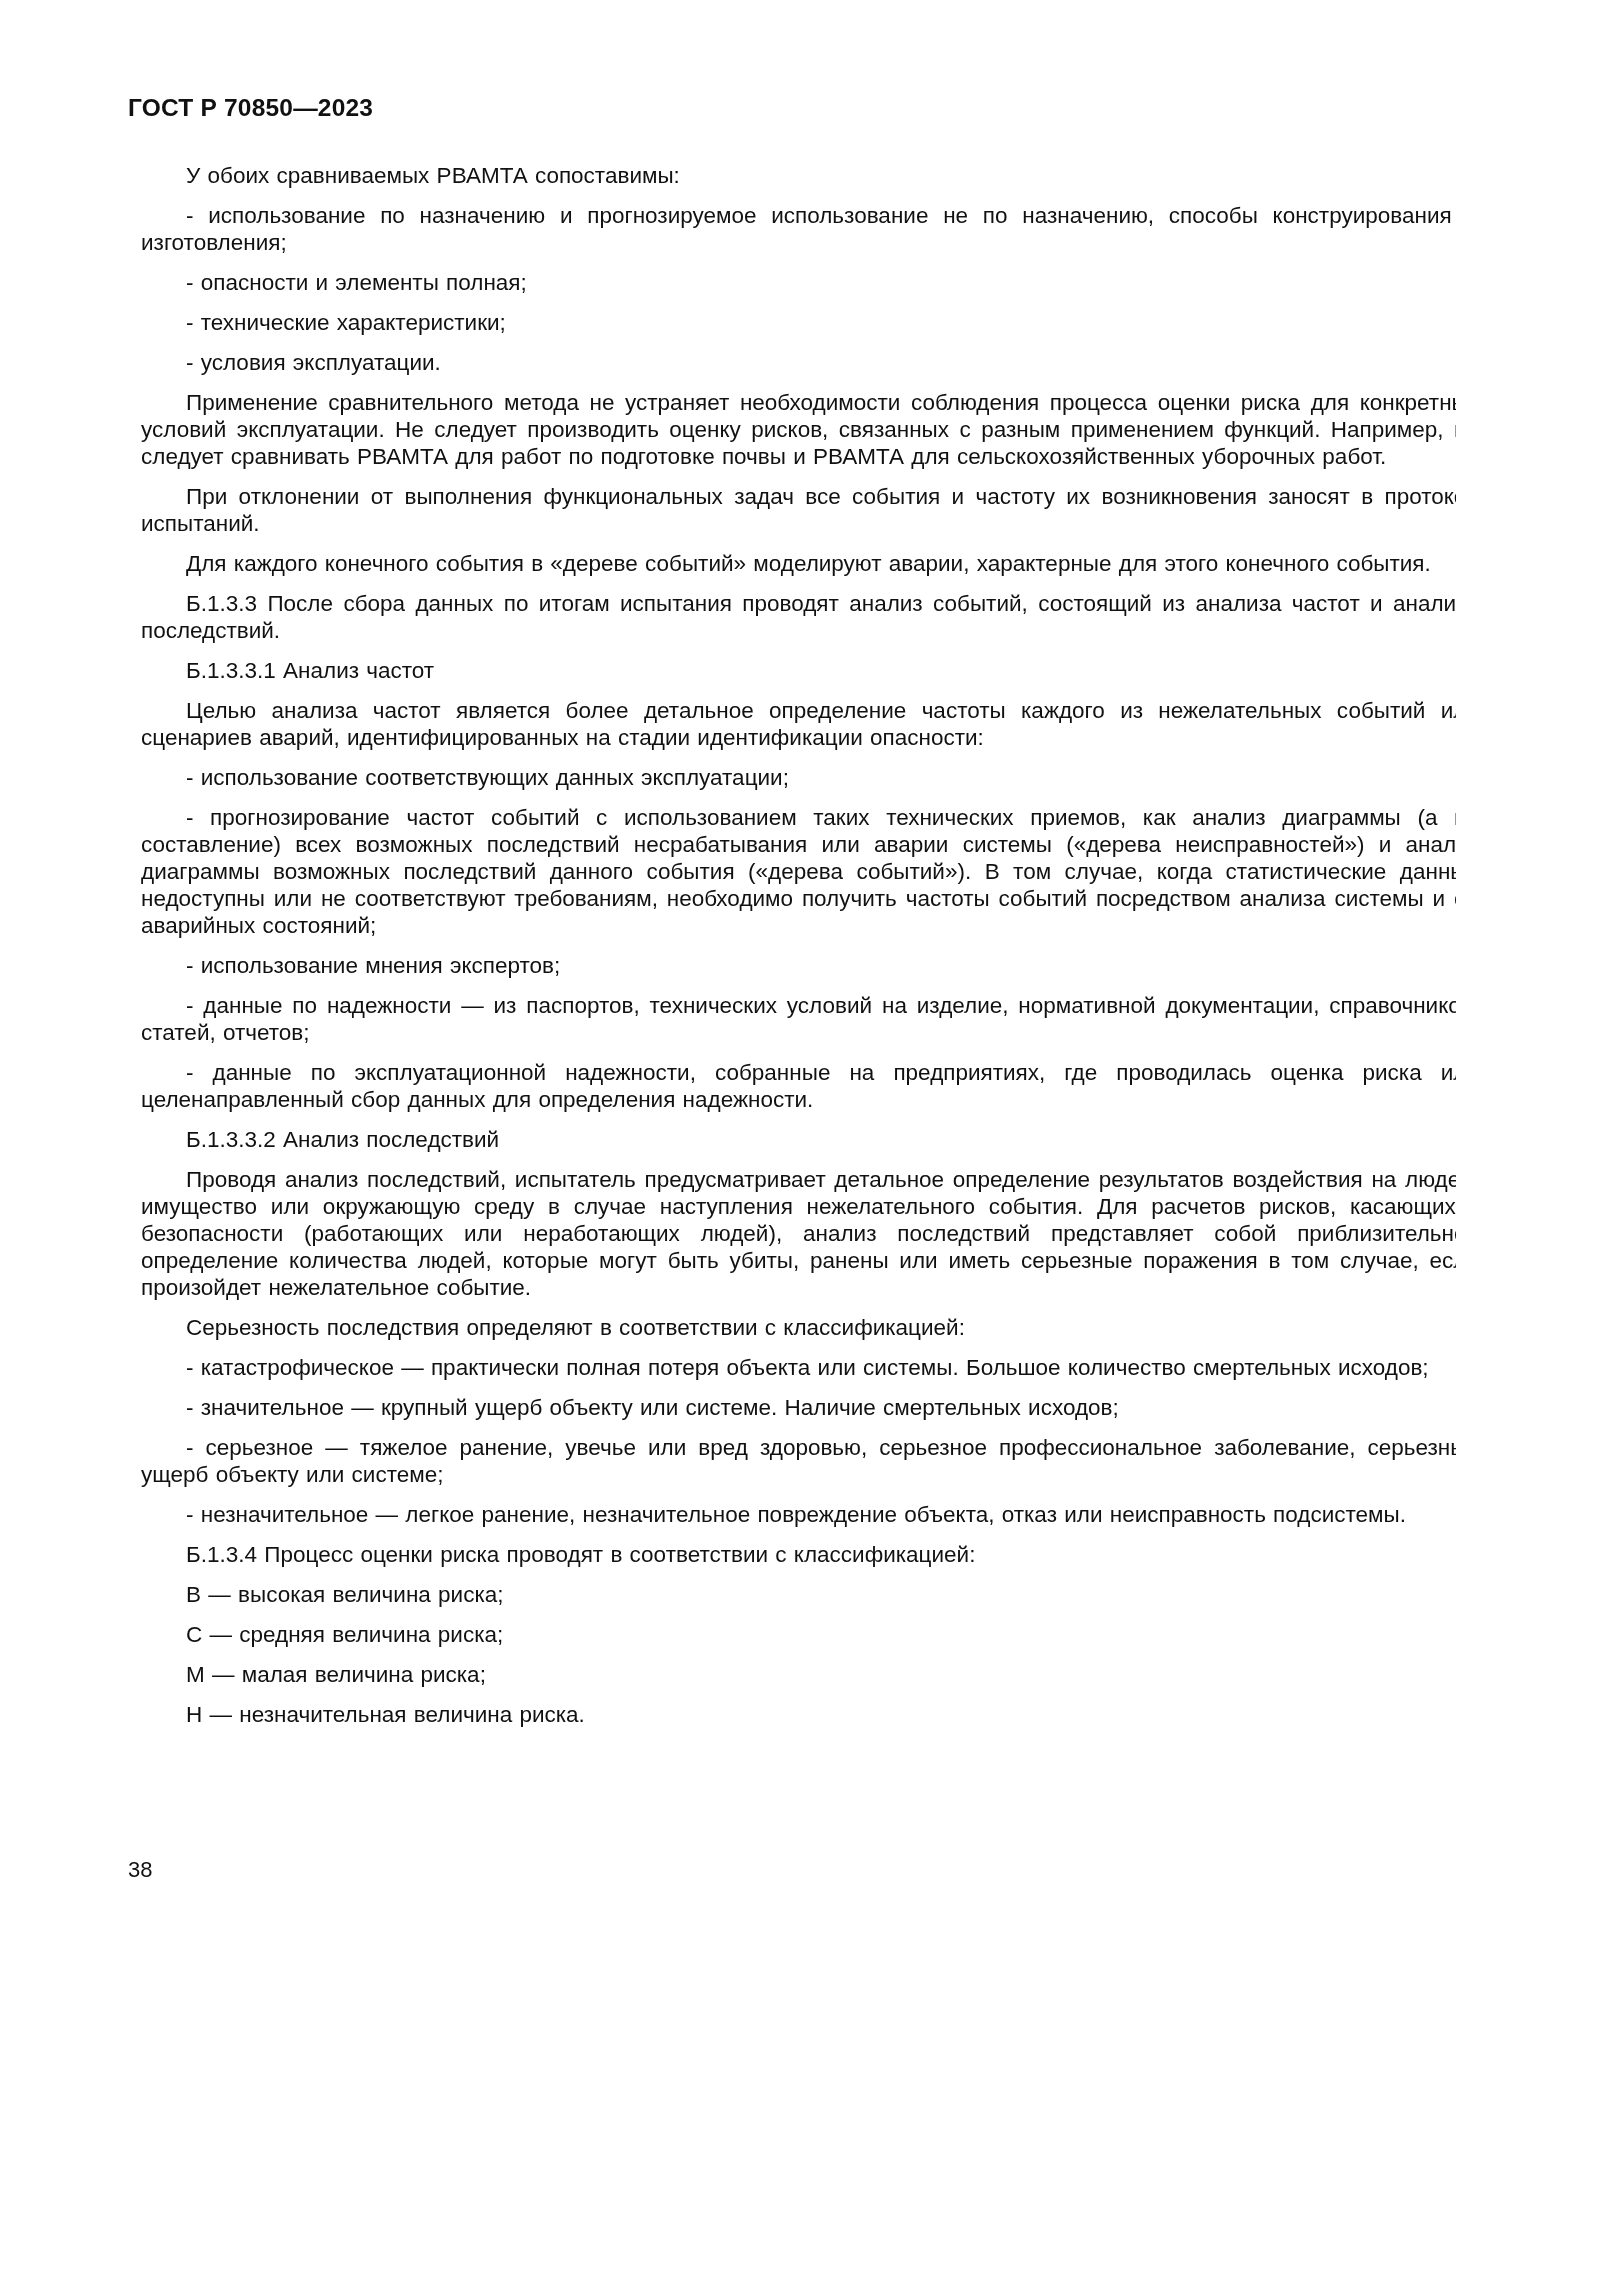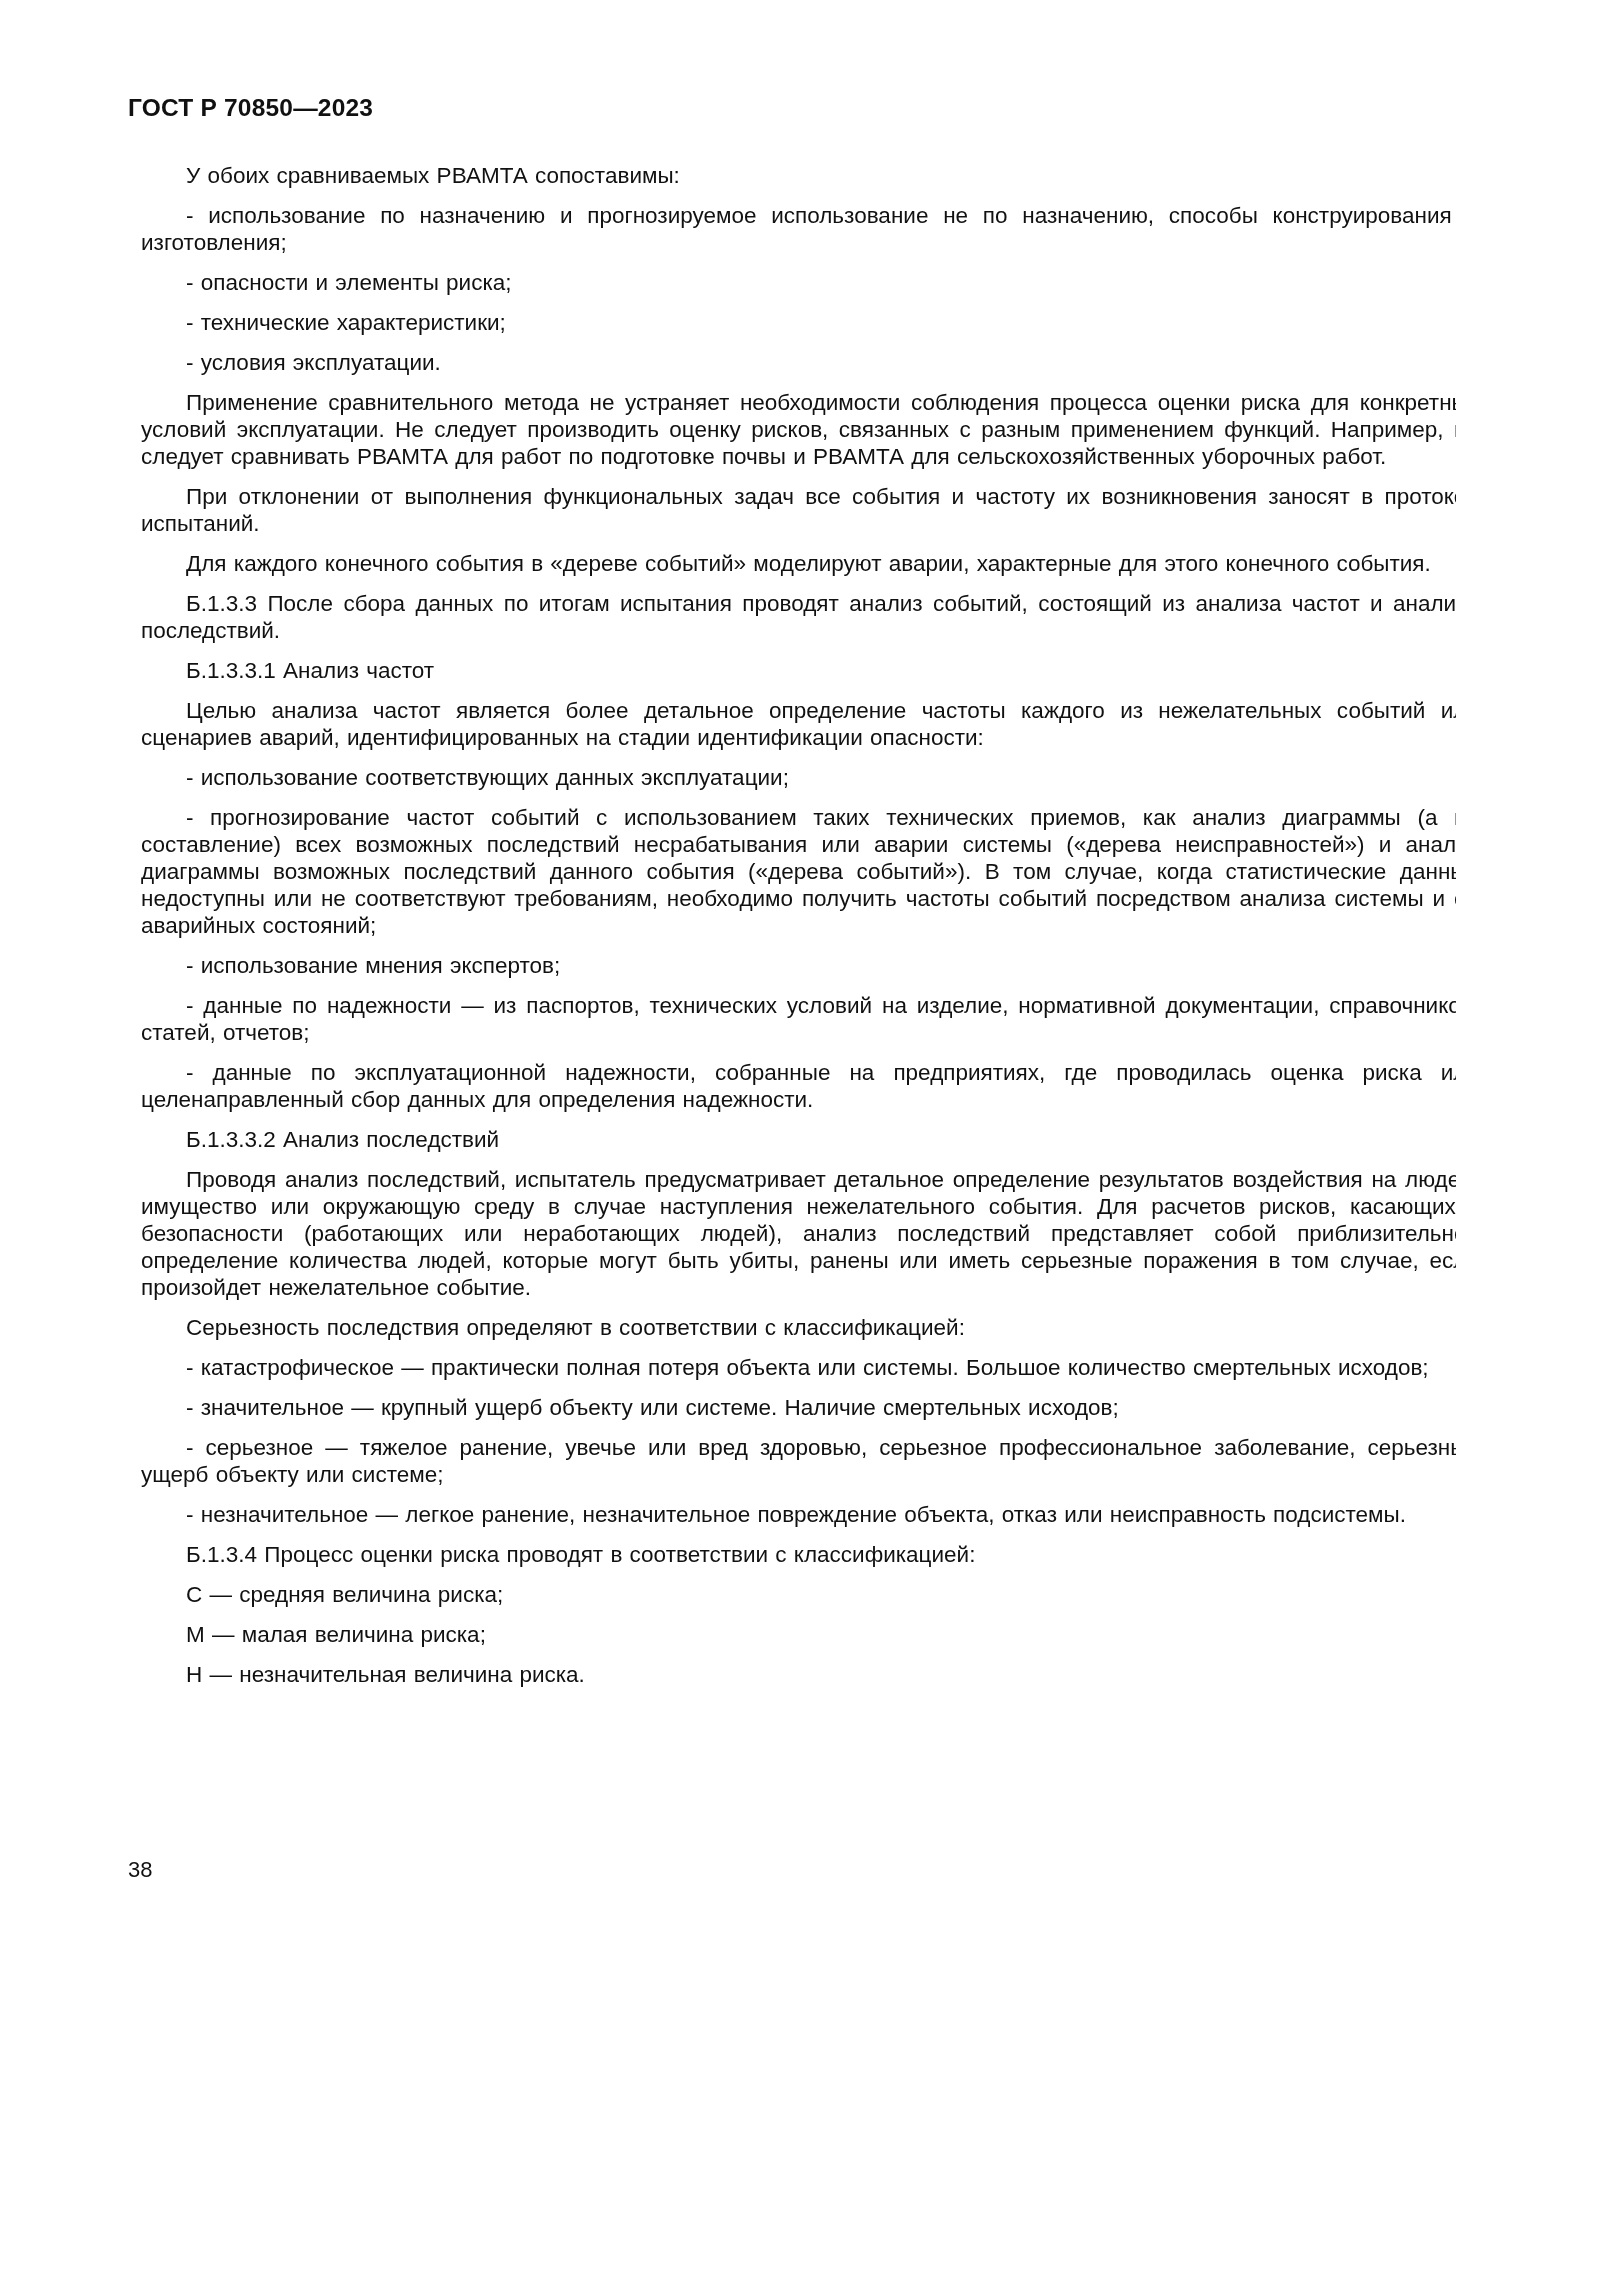--- a/index.html
+++ b/index.html
@@ -48,21 +48,21 @@
 </head>
 <body>
 
 <div class="page">
 
   <div class="doc-header">ГОСТ Р 70850—2023</div>
 
   <div class="body-text">
     <p class="para">У обоих сравниваемых РВАМТА сопоставимы:</p>
     <p class="para">- использование по назначению и прогнозируемое использование не по назначению, способы конструирования и изготовления;</p>
-    <p class="para">- опасности и элементы риска;</p>
+    <p class="para">- опасности и элементы полная;</p>
     <p class="para">- технические характеристики;</p>
     <p class="para">- условия эксплуатации.</p>
     <p class="para">Применение сравнительного метода не устраняет необходимости соблюдения процесса оценки риска для конкретных условий эксплуатации. Не следует производить оценку рисков, связанных с разным применением функций. Например, не следует сравнивать РВАМТА для работ по подготовке почвы и РВАМТА для сельскохозяйственных уборочных работ.</p>
     <p class="para">При отклонении от выполнения функциональных задач все события и частоту их возникновения заносят в протокол испытаний.</p>
     <p class="para">Для каждого конечного события в «дереве событий» моделируют аварии, характерные для этого конечного события.</p>
     <p class="para">Б.1.3.3 После сбора данных по итогам испытания проводят анализ событий, состоящий из анализа частот и анализа последствий.</p>
     <p class="para">Б.1.3.3.1 Анализ частот</p>
     <p class="para">Целью анализа частот является более детальное определение частоты каждого из нежелательных событий или сценариев аварий, идентифицированных на стадии идентификации опасности:</p>
     <p class="para">- использование соответствующих данных эксплуатации;</p>
     <p class="para">- прогнозирование частот событий с использованием таких технических приемов, как анализ диаграммы (а не составление) всех возможных последствий несрабатывания или аварии системы («дерева неисправностей») и анализ диаграммы возможных последствий данного события («дерева событий»). В том случае, когда статистические данные недоступны или не соответствуют требованиям, необходимо получить частоты событий посредством анализа системы и ее аварийных состояний;</p>
@@ -70,20 +70,21 @@
     <p class="para">- данные по надежности — из паспортов, технических условий на изделие, нормативной документации, справочников, статей, отчетов;</p>
     <p class="para">- данные по эксплуатационной надежности, собранные на предприятиях, где проводилась оценка риска или целенаправленный сбор данных для определения надежности.</p>
     <p class="para">Б.1.3.3.2 Анализ последствий</p>
     <p class="para">Проводя анализ последствий, испытатель предусматривает детальное определение результатов воздействия на людей, имущество или окружающую среду в случае наступления нежелательного события. Для расчетов рисков, касающихся безопасности (работающих или неработающих людей), анализ последствий представляет собой приблизительное определение количества людей, которые могут быть убиты, ранены или иметь серьезные поражения в том случае, если произойдет нежелательное событие.</p>
     <p class="para">Серьезность последствия определяют в соответствии с классификацией:</p>
     <p class="para">- катастрофическое — практически полная потеря объекта или системы. Большое количество смертельных исходов;</p>
     <p class="para">- значительное — крупный ущерб объекту или системе. Наличие смертельных исходов;</p>
     <p class="para">- серьезное — тяжелое ранение, увечье или вред здоровью, серьезное профессиональное заболевание, серьезный ущерб объекту или системе;</p>
     <p class="para">- незначительное — легкое ранение, незначительное повреждение объекта, отказ или неисправность подсистемы.</p>
     <p class="para">Б.1.3.4 Процесс оценки риска проводят в соответствии с классификацией:</p>
+    <p class="para">В — высокая величина риска;</p>
     <p class="para">С — средняя величина риска;</p>
     <p class="para">М — малая величина риска;</p>
     <p class="para">Н — незначительная величина риска.</p>
   </div>
 
   <div class="page-number">38</div>
 
 </div>
 
 

